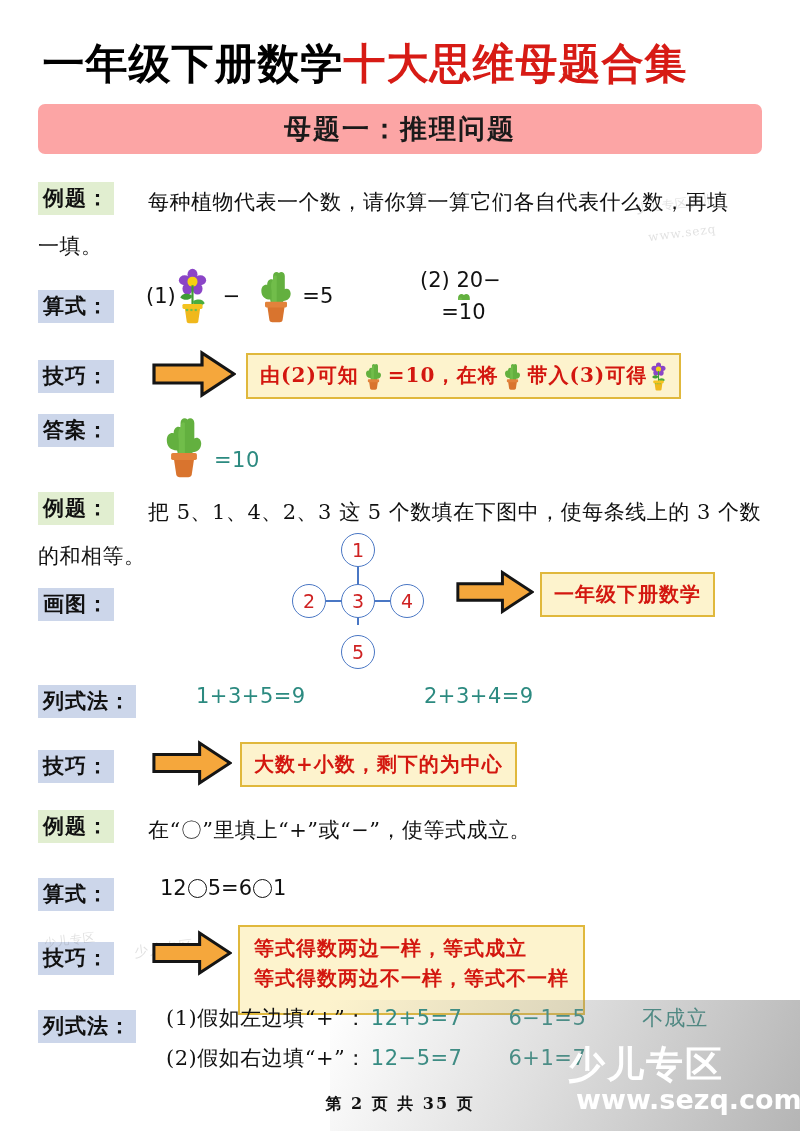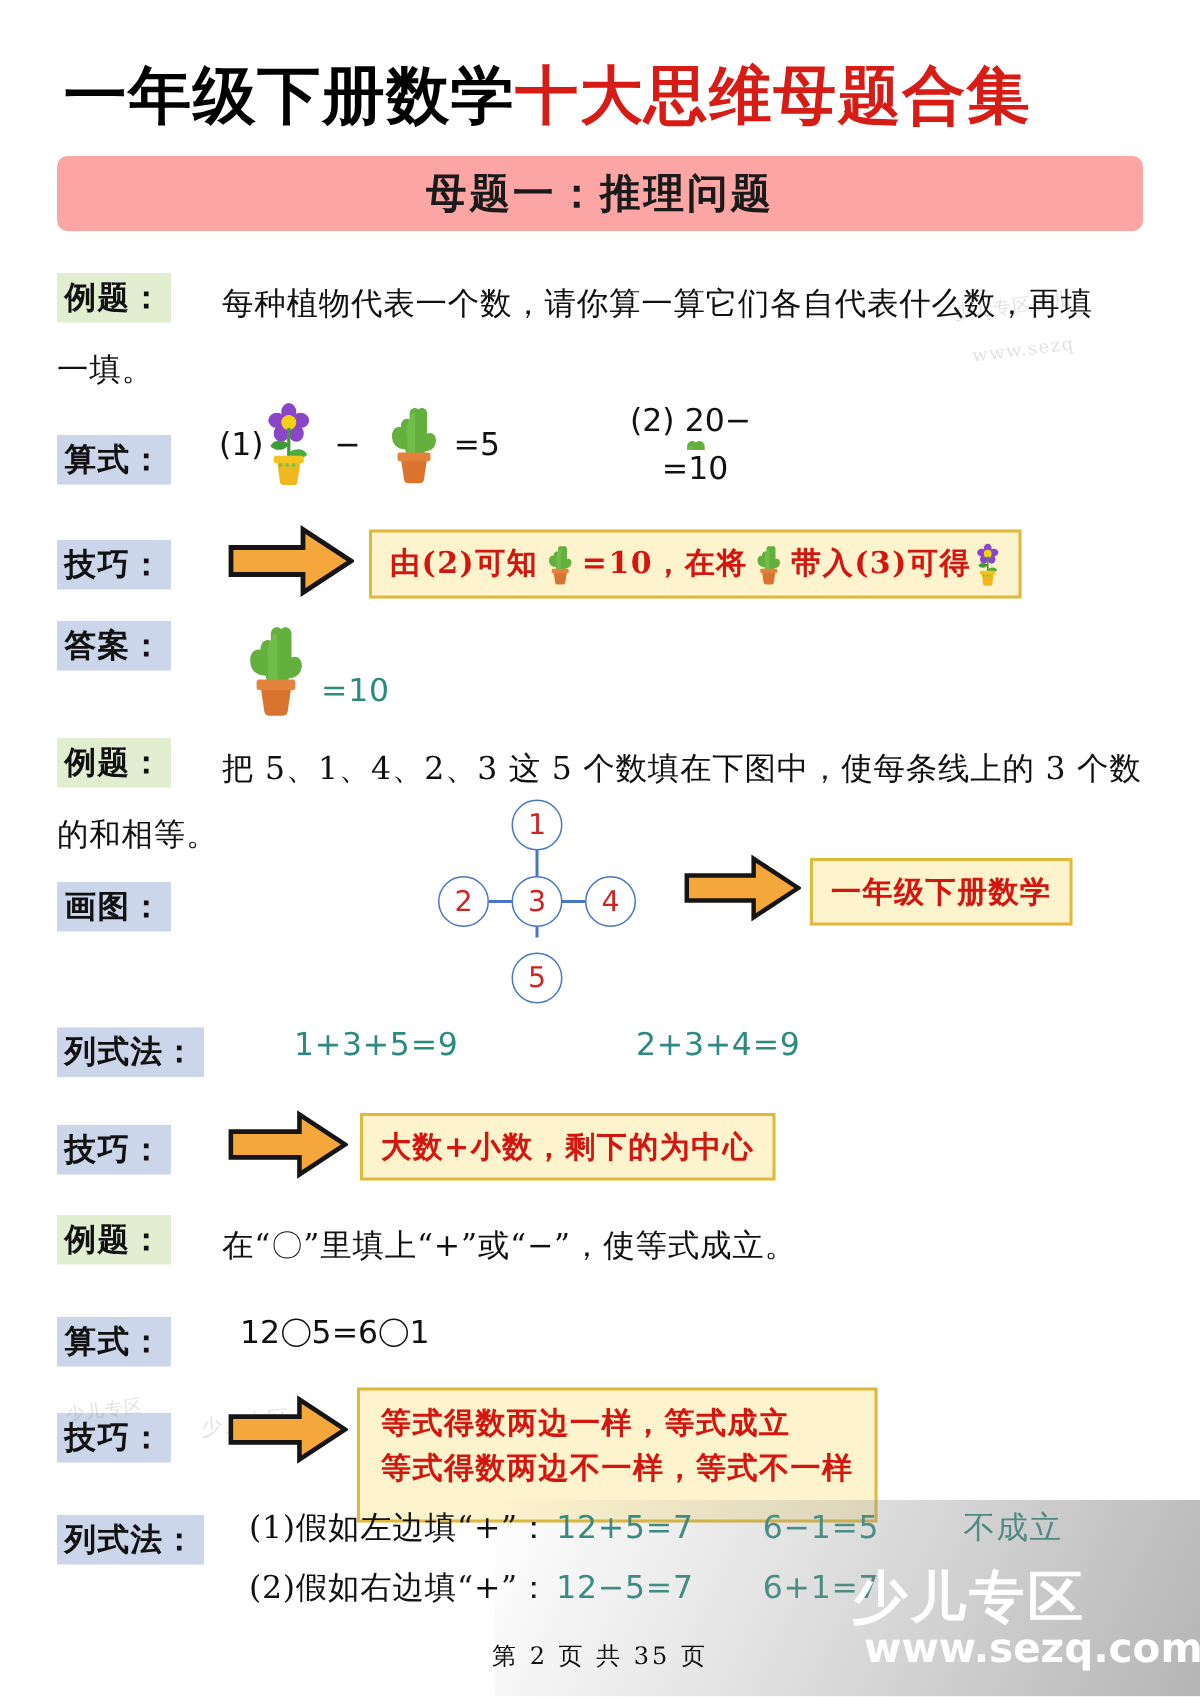--- a/index.html
+++ b/index.html
@@ -174,21 +174,21 @@
   }
 
   
   .footer {
     position: absolute;
     left: 0; top: 1094px;
     width: 800px;
     text-align: center;
     font-family: "DejaVu Serif", "Liberation Serif", serif;
     font-size: 16px;
-    font-weight: normal;
+    font-weight: bold;
     color: #111;
     letter-spacing: 2px;
   }
 
   
   .smudge {
     position: absolute;
     color: rgba(120,120,120,0.22);
     font-family: "DejaVu Serif", "Liberation Serif", serif;
     font-size: 12px;

